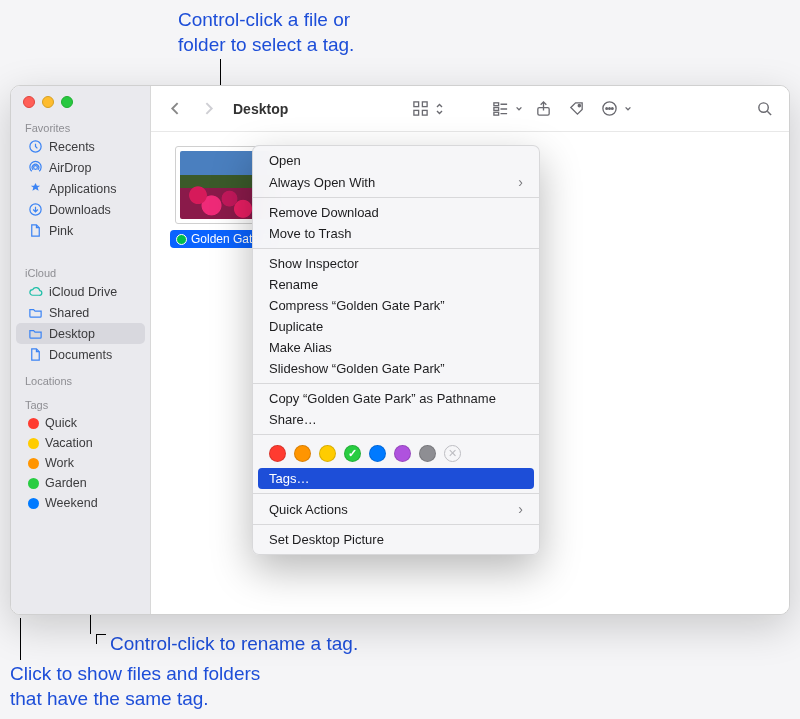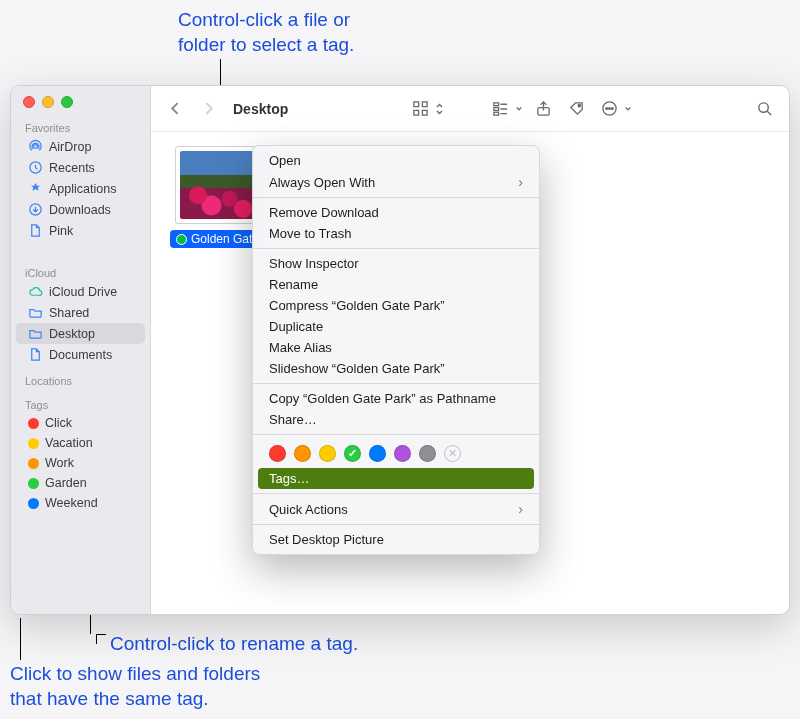--- a/index.html
+++ b/index.html
@@ -159,21 +159,21 @@
     padding: 4px 0;
     font-size: 13px;
     -webkit-backdrop-filter: blur(20px);
     backdrop-filter: blur(20px);
   }
   .cm-item {
     padding: 3px 16px;
     display:flex; align-items:center; justify-content:space-between;
     cursor: default;
   }
-  .cm-item.selected { background:#4d7c0f; color:#fff; margin:0 5px; border-radius:4px; padding:3px 11px;}
+  .cm-item.selected { background:#1d4ed8; color:#fff; margin:0 5px; border-radius:4px; padding:3px 11px;}
   .cm-sep { height:1px; background:rgba(0,0,0,0.12); margin:4px 0; }
   .cm-chevron { font-size:14px; color:#7a7a7e; }
   .cm-tags-row {
     display:flex; gap:8px; padding: 6px 16px;
   }
   .cm-tag-circle {
     width:17px; height:17px; border-radius:50%;
     display:flex; align-items:center; justify-content:center;
     border: 0.5px solid rgba(0,0,0,0.15);
   }
@@ -204,38 +204,38 @@
       <div class="traffic-btn tl-close"></div>
       <div class="traffic-btn tl-min"></div>
       <div class="traffic-btn tl-max"></div>
     </div>
 
     <div class="sb-section">Favorites</div>
     <div id="sb-favorites">
         <div class="sb-item">
           <span class="sb-icon">
             <svg viewBox="0 0 16 16" fill="none" stroke="#3c84f4" stroke-width="1.3">
+              <circle cx="8" cy="8" r="6"></circle>
+              <path d="M8 5v3l2 2"></path>
+            </svg>
+          </span>
+          <span>Recents</span>
+        </div>
+        <div class="sb-item">
+          <span class="sb-icon">
+            <svg viewBox="0 0 16 16" fill="none" stroke="#3c84f4" stroke-width="1.3">
               <circle cx="8" cy="8" r="2"></circle>
               <path d="M4 12a6 6 0 1 1 8 0"></path>
               <path d="M5.5 10.5a3.5 3.5 0 1 1 5 0"></path>
             </svg>
           </span>
           <span>AirDrop</span>
         </div>
         <div class="sb-item">
           <span class="sb-icon">
-            <svg viewBox="0 0 16 16" fill="none" stroke="#3c84f4" stroke-width="1.3">
-              <circle cx="8" cy="8" r="6"></circle>
-              <path d="M8 5v3l2 2"></path>
-            </svg>
-          </span>
-          <span>Recents</span>
-        </div>
-        <div class="sb-item">
-          <span class="sb-icon">
             <svg viewBox="0 0 16 16" fill="#3c84f4">
               <path d="M8 2l1.5 3H13l-2.7 2 1 3.4L8 8.5 4.7 10.4l1-3.4L3 5h3.5z"></path>
             </svg>
           </span>
           <span>Applications</span>
         </div>
         <div class="sb-item">
           <span class="sb-icon">
             <svg viewBox="0 0 16 16" fill="none" stroke="#3c84f4" stroke-width="1.3">
               <circle cx="8" cy="8" r="6"></circle>
@@ -291,21 +291,21 @@
           <span>Documents</span>
         </div>
       </div>
 
     <div class="sb-section" style="margin-top:6px;">Locations</div>
 
     <div class="sb-section" style="margin-top:6px;">Tags</div>
     <div id="sb-tags">
         <div class="sb-item">
           <span class="tag-dot" style="background: rgb(255, 59, 48);"></span>
-          <span>Click</span>
+          <span>Quick</span>
         </div>
         <div class="sb-item">
           <span class="tag-dot" style="background: rgb(255, 204, 0);"></span>
           <span>Vacation</span>
         </div>
         <div class="sb-item">
           <span class="tag-dot" style="background: rgb(255, 149, 0);"></span>
           <span>Work</span>
         </div>
         <div class="sb-item">

